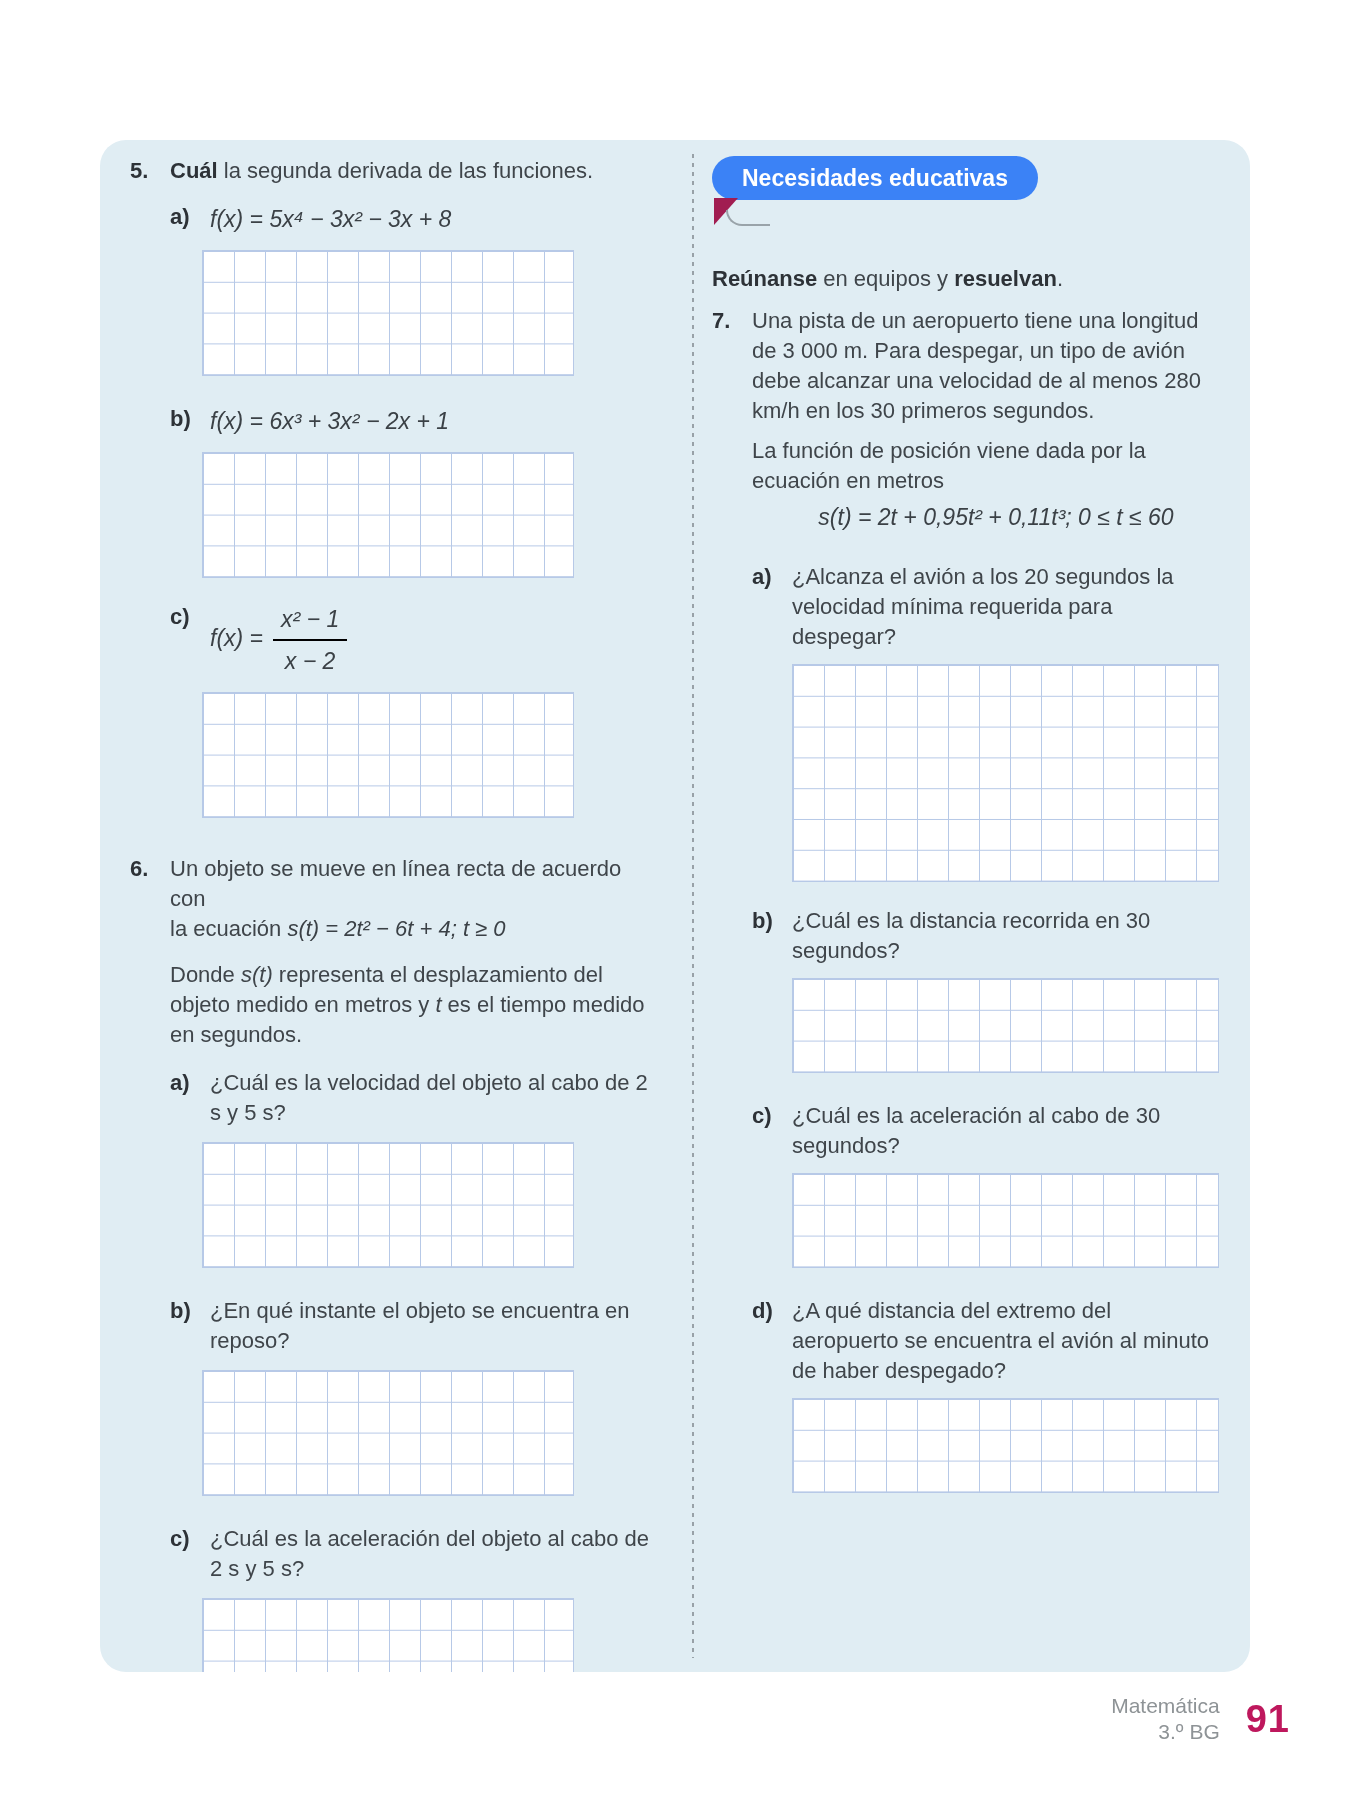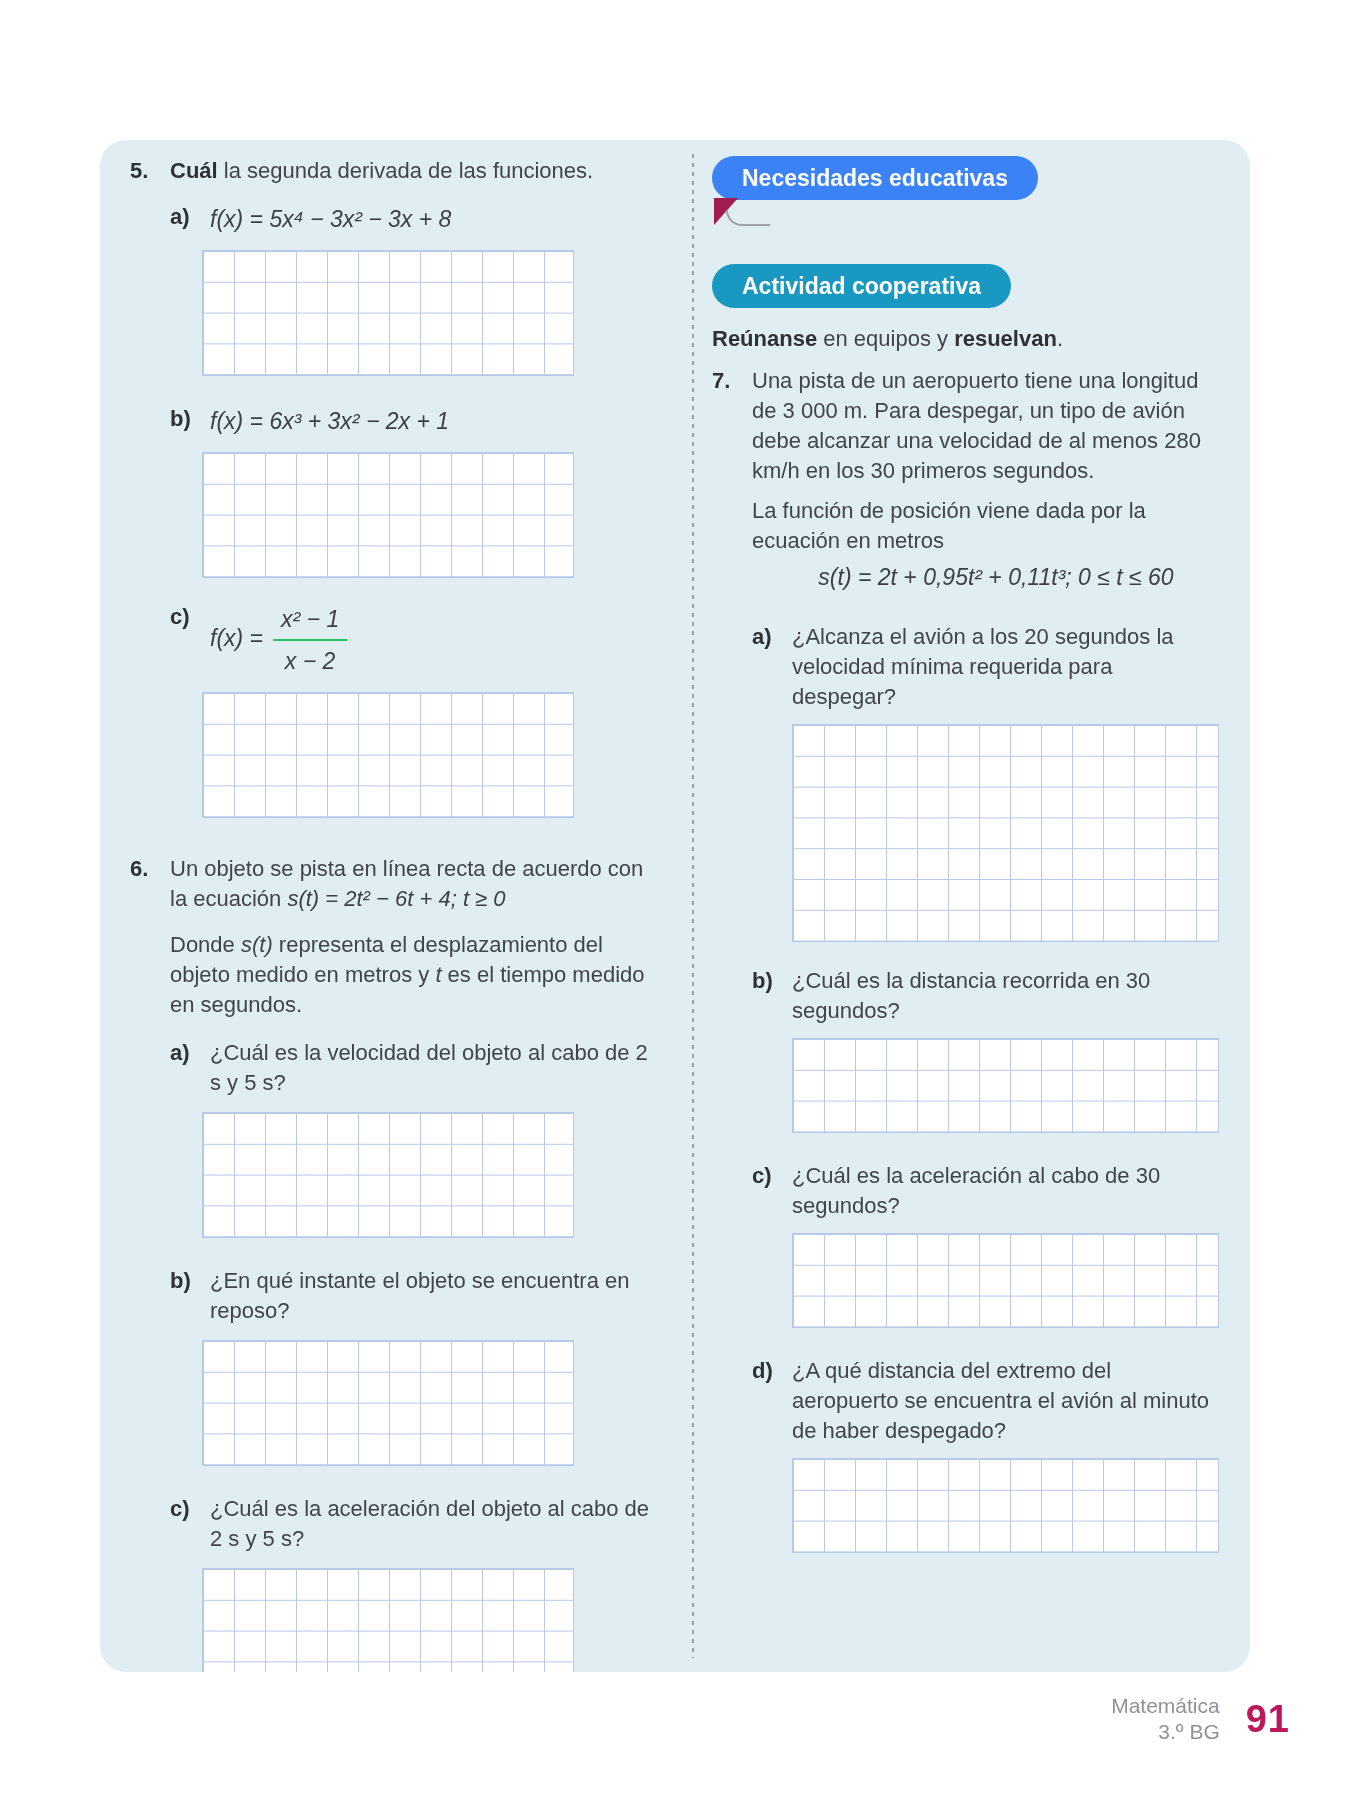--- a/index.html
+++ b/index.html
@@ -59,21 +59,21 @@
 
   .bubble{position:relative;margin:16px 0 34px 6px;padding:2px 8px 10px 40px;
     font-size:20px;line-height:30px;color:#454b50;}
   .bubble-tail{
     position:absolute;left:8px;top:-8px;bottom:4px;width:42px;
     border-left:2px solid #99a3a9;border-bottom:2px solid #99a3a9;
     border-bottom-left-radius:22px;
   }
 
   .frac{display:inline-block;vertical-align:middle;text-align:center;margin-left:10px;}
-  .frac .num{display:block;border-bottom:2px solid #22c55e;padding:0 8px 3px;}
+  .frac .num{display:block;border-bottom:2px solid #000000;padding:0 8px 3px;}
   .frac .den{display:block;padding-top:3px;}
 
   
   .ex5-header{margin-bottom:16px;}
   .mb28{margin-bottom:28px;}
   .mb24{margin-bottom:24px;}
   .mb30{margin-bottom:30px;}
   .mt6{margin-top:6px;}
   .intro{margin-bottom:16px;}
   .donde{margin-bottom:18px;}
@@ -133,21 +133,21 @@
             <div class="grid grid-left"></div>
           </div>
         </div>
       </div>
     </div>
 
     <div class="exercise mt6">
       <div class="exnum">6.</div>
       <div class="exbody">
         <div class="intro">
-          <div>Un objeto se pista en línea recta de acuerdo con</div>
+          <div>Un objeto se mueve en línea recta de acuerdo con</div>
           <div>
             <span>la ecuación </span>
             <span class="math">s(t) = 2t² − 6t + 4;  t ≥ 0</span>
           </div>
         </div>
         <div class="donde">
           <span>Donde </span><span class="it">s(t)</span><span> representa el desplazamiento del objeto medido en metros y </span><span class="it">t</span><span> es el tiempo medido en segundos.</span>
         </div>
 
         <div class="subitem mb28">
@@ -183,23 +183,20 @@
       <span class="badge badge-pink">
         <span>Necesidades educativas</span>
         <span class="badge-fold"></span>
       </span>
     </div>
 
     <div class="bubble">
       <span class="bubble-tail"></span>
     </div>
 
-    <div class="badge-row2">
-      <span class="badge badge-teal"><span>Actividad cooperativa</span></span>
-    </div>
 
     <div class="reunanse">
       <span class="bold">Reúnanse</span><span> en equipos y </span><span class="bold">resuelvan</span><span>.</span>
     </div>
 
     <div class="exercise">
       <div class="exnum">7.</div>
       <div class="exbody">
         <div class="text-block">Una pista de un aeropuerto tiene una longitud de 3 000 m. Para despegar, un tipo de avión debe alcanzar una velocidad de al menos 280 km/h en los 30 primeros segundos.</div>
         <div>La función de posición viene dada por la ecuación en metros</div>

